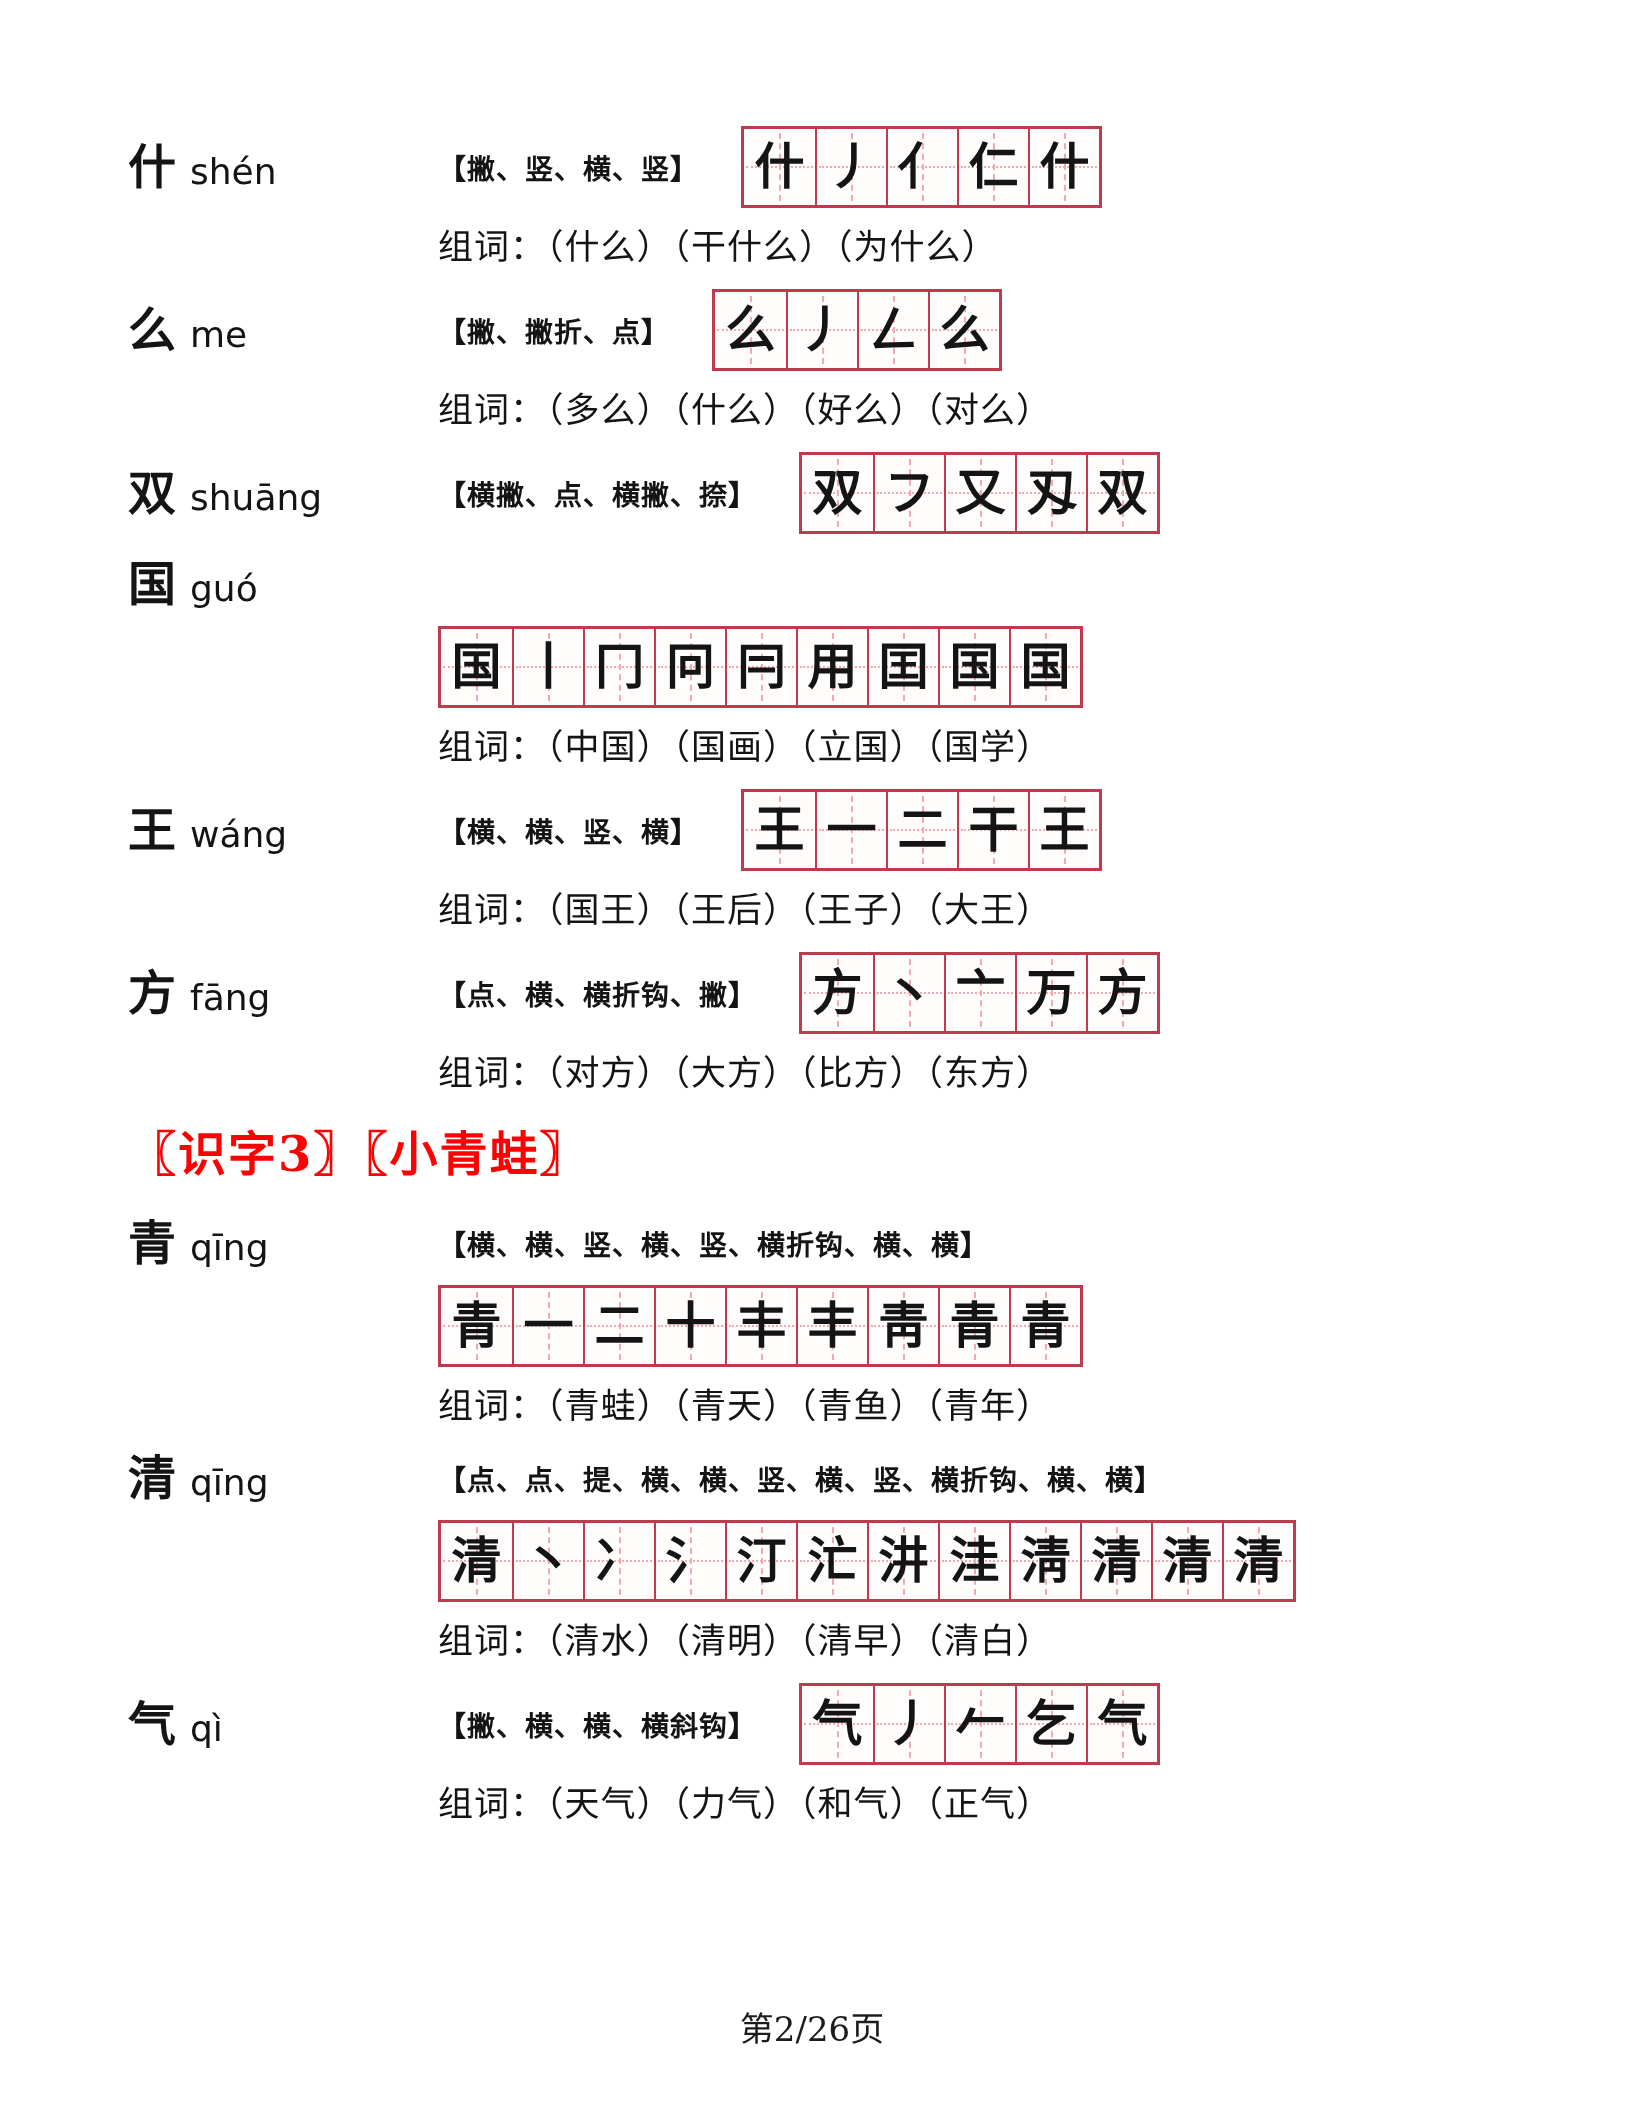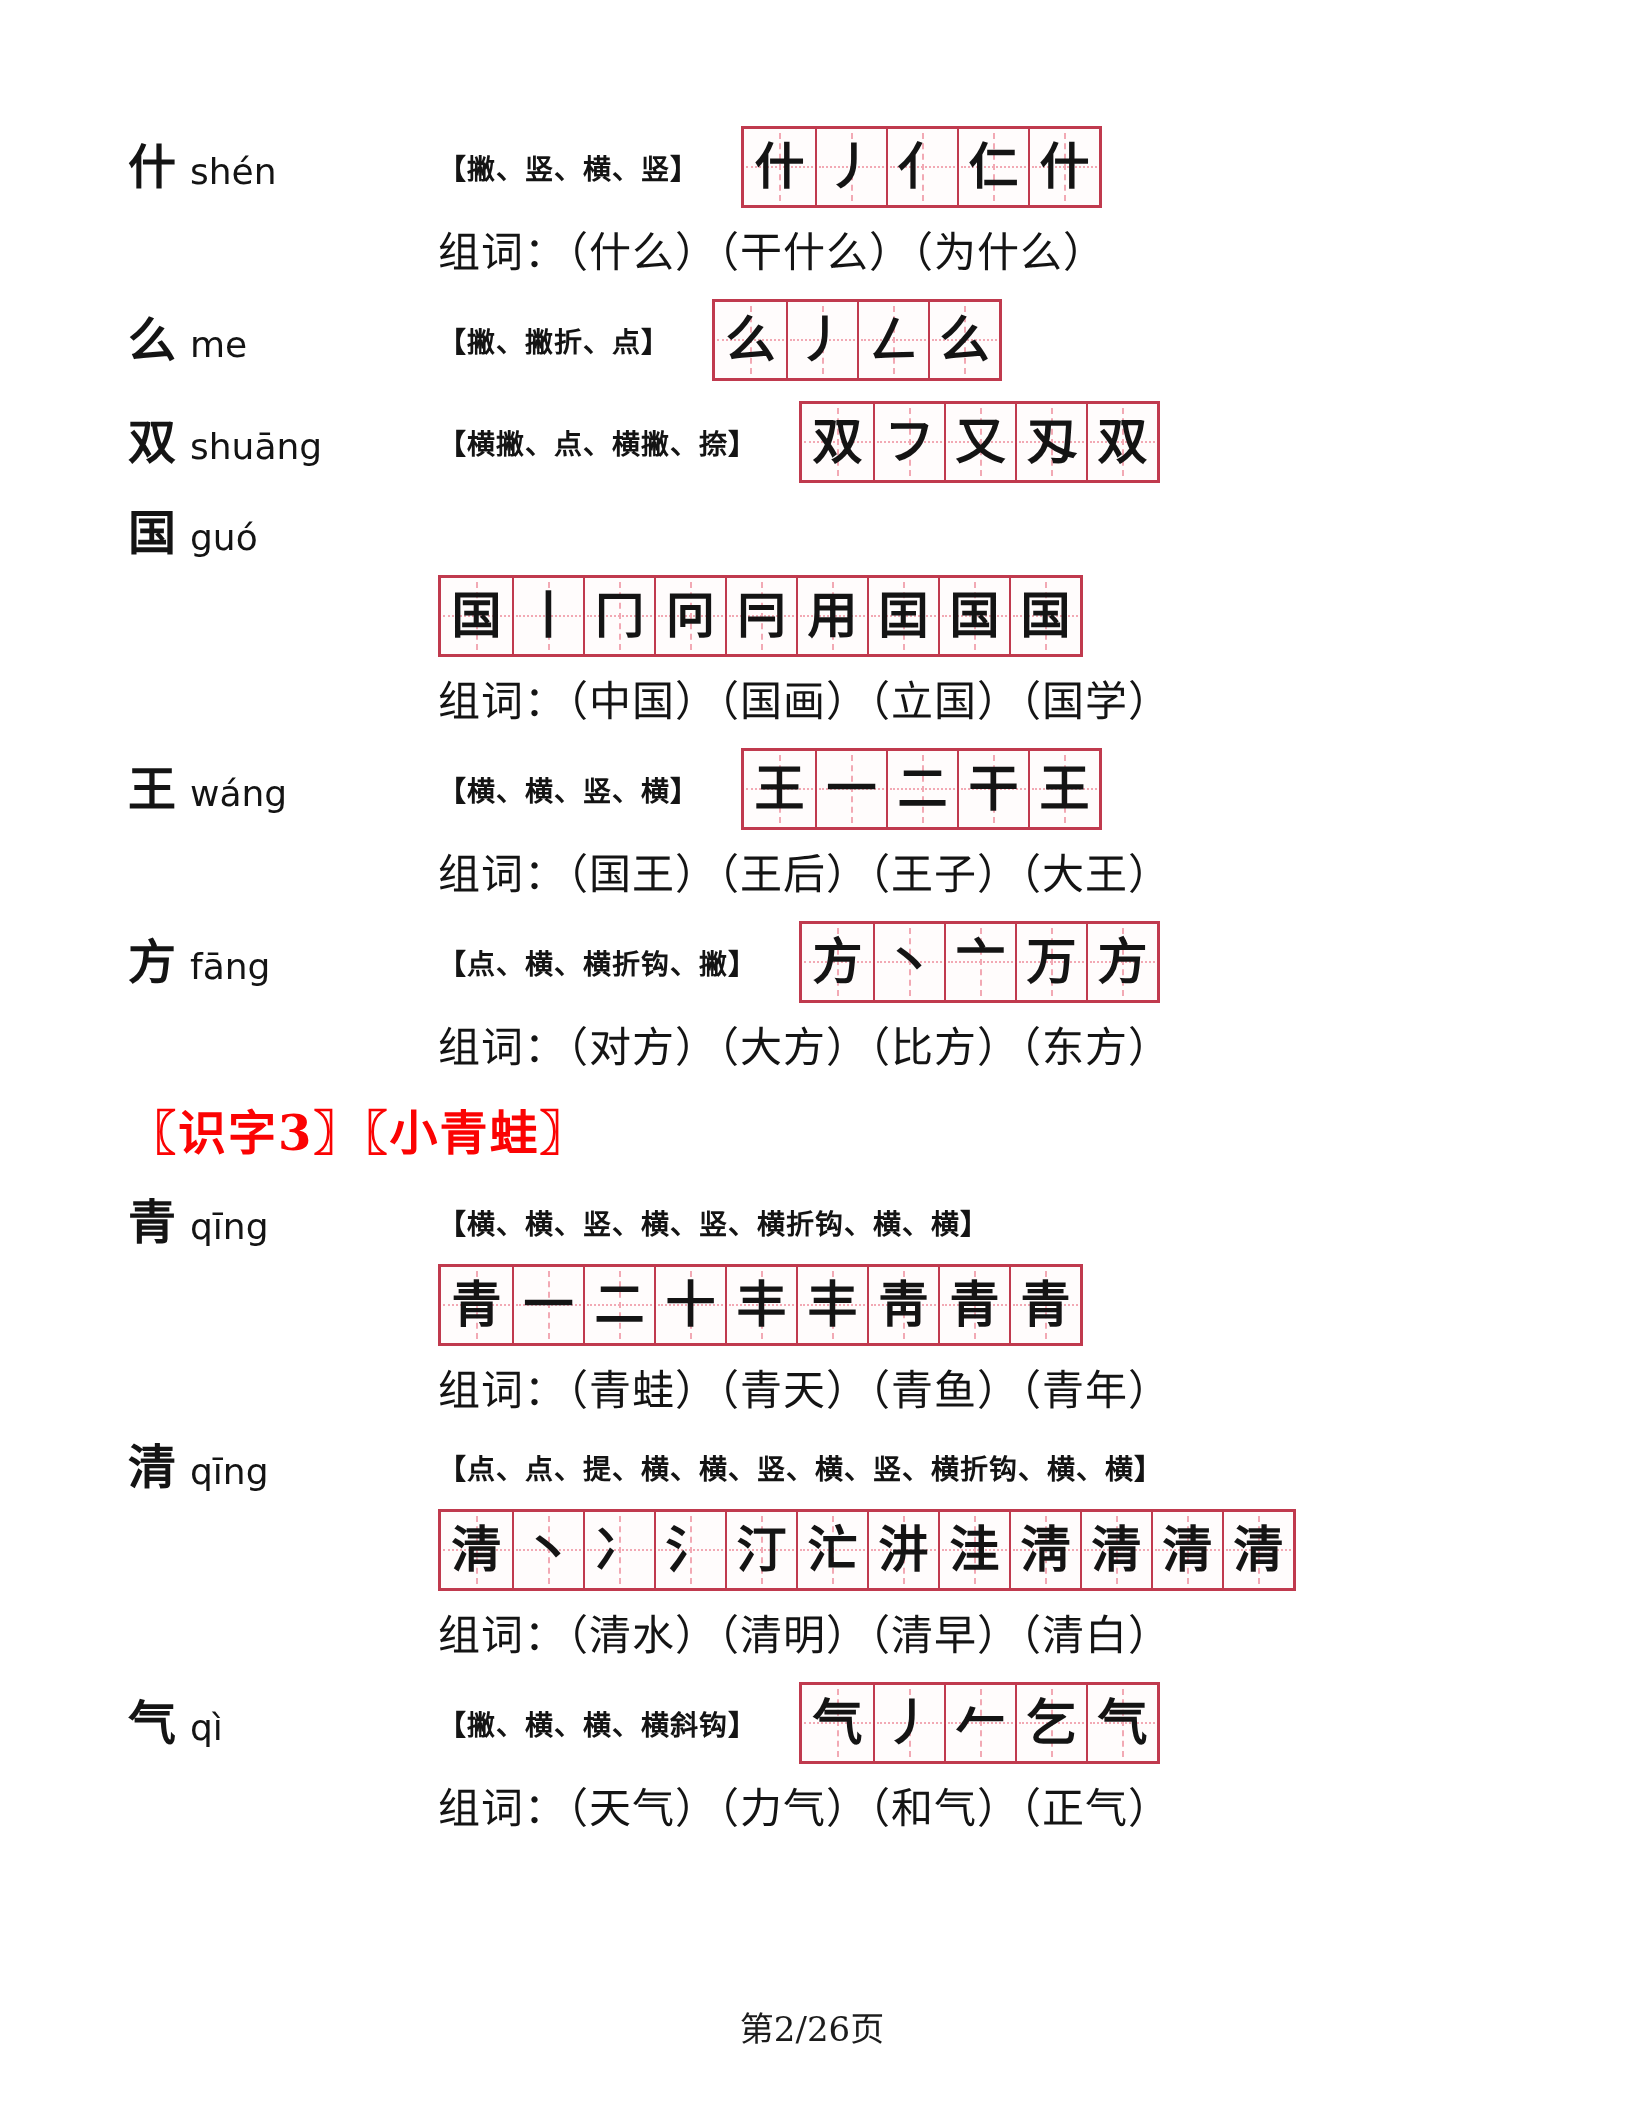--- a/index.html
+++ b/index.html
@@ -83,21 +83,21 @@
     margin-top:-1px;
   }
   .glyph{
     position:relative;z-index:2;
     font-size:50px;
     font-weight:700;
     line-height:1;
   }
   .zuci{
     margin:10px 0 0 310px;
-    font-size:42px;
+    font-size:35px;
     letter-spacing:1px;
     white-space:nowrap;
   }
   .section-heading{
     font-size:48px;
     font-weight:800;
     color:var(--red);
     margin:8px 0 28px 0;
     letter-spacing:2px;
   }
@@ -157,20 +157,21 @@
               <span class="glyph">丿</span>
             </div>
             <div class="cell">
               <span class="glyph">ㄥ</span>
             </div>
             <div class="cell">
               <span class="glyph">么</span>
             </div>
           </div>
         </div>
+    <div class="zuci">组词：（多么）（什么）（好么）（对么）</div>
   </div>
       <div class="entry">
     <div class="entry-line">
       <div class="entry-head">
         <span class="hanzi">双</span>
         <span class="pinyin">shuāng</span>
       </div>
       <span class="strokes">【横撇、点、横撇、捺】</span>
     <div class="stroke-grid">
             <div class="cell">

